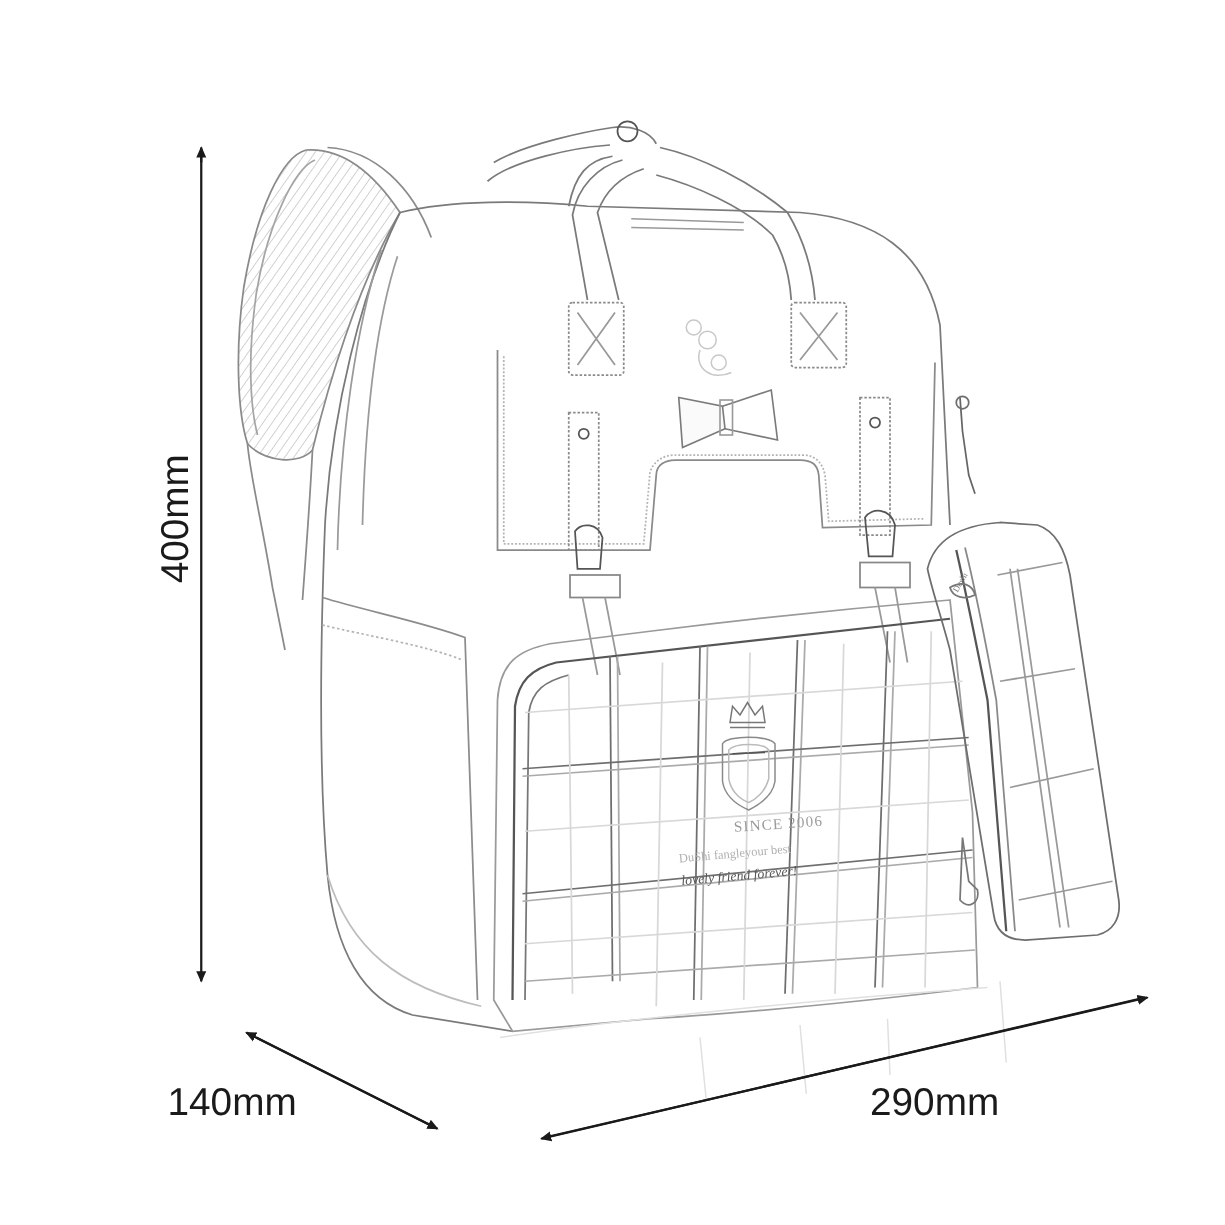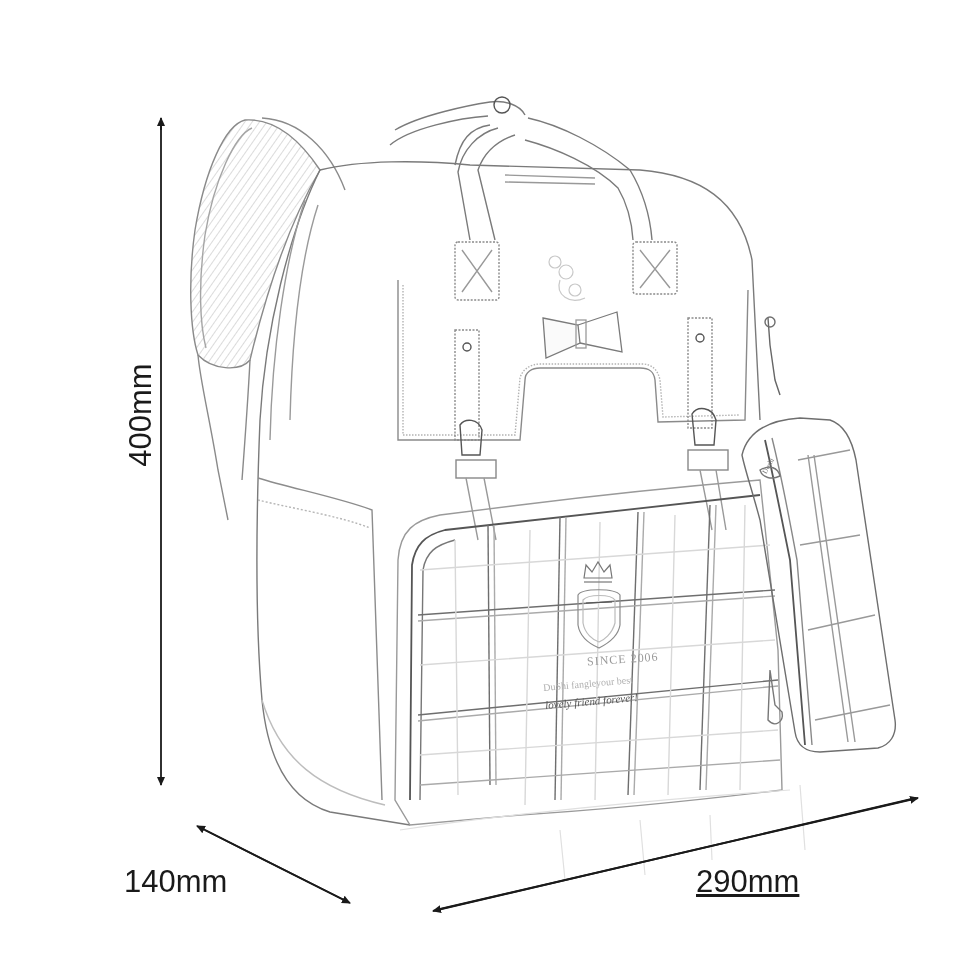--- a/index.html
+++ b/index.html
@@ -3,22 +3,22 @@
   <meta charset="utf-8">
   <style>
     html, body { margin: 0; padding: 0; background: #ffffff; }
     body { width: 980px; height: 980px; position: relative; overflow: hidden;
            font-family: "Liberation Sans", sans-serif; }
     #stage { position: absolute; left: 0; top: 0; width: 980px; height: 980px; }
     svg.sketch { position: absolute; left: 0; top: 0; }
     .dim-label { position: absolute; font-family: "Liberation Sans", sans-serif;
                  font-size: 31px; color: #1a1a1a; white-space: nowrap; line-height: 1; }
     #label-height { left: 140px; top: 415px; transform: translate(-50%, -50%) rotate(-90deg); }
-    #label-depth  { left: 124px; top: 866px; }
-    #label-width  { left: 696px; top: 866px; text-decoration: underline; }
+    #label-depth  { left: 134px; top: 866px; }
+    #label-width  { left: 696px; top: 866px; }
     .emb { position: absolute; font-family: "Liberation Serif", serif; color: #9a9a9a; white-space: nowrap; }
     #emb-since { left: 587px; top: 652px; font-size: 12px; transform: rotate(-4deg); letter-spacing: 1px; }
     #emb-line2 { left: 543px; top: 678px; font-size: 10px; transform: rotate(-5deg); color:#b0b0b0; }
     #emb-line3 { left: 545px; top: 695px; font-size: 11px; font-style: italic; transform: rotate(-5deg); color:#555; }
     #pouch-tag { left: 760px; top: 462px; font-size: 7px; transform: rotate(-60deg); color:#777; }
   </style>
 </head>
 <body>
 
 <div id="stage">

